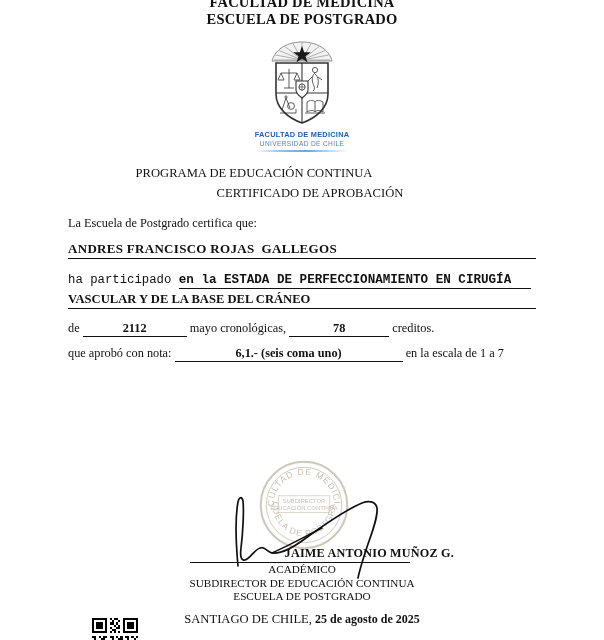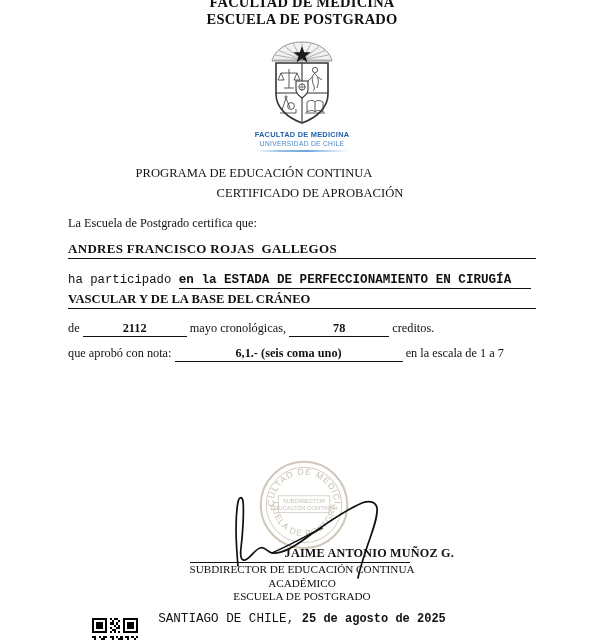--- a/index.html
+++ b/index.html
@@ -181,21 +181,20 @@
 
   
   .place-date {
     position: absolute;
     left: 0;
     top: 612px;
     width: 604px;
     text-align: center;
     font-size: 12.6px;
     white-space: nowrap;
-    font-family: Liberation Mono, monospace;
   }
   .place-date .date { font-weight: bold; font-size: 12px; }
 
   .qr {
     position: absolute;
     left: 92px;
     top: 618px;
     width: 46px;
     height: 46px;
   }
@@ -332,22 +331,22 @@
     <path d="M28 96 C26 74 25 48 28 32 C29 27 32 26 33 31 C34 40 33 62 31 78
              C30 86 31 91 35 90 C40 89 44 80 50 78 C55 76 57 82 62 83
              C70 84 80 80 96 68 C118 52 140 38 152 33 C160 30 166 32 167 38
              C168 46 163 60 158 74 C154 86 150 98 148 108" fill="none" stroke="#111111" stroke-width="1.7" stroke-linecap="round" stroke-linejoin="round"></path>
     <path d="M62 83 C78 76 96 66 112 58" fill="none" stroke="#111111" stroke-width="1.5" stroke-linecap="round"></path>
   </svg>
 
   <div class="sig-rule"></div>
   <div class="sig-name">JAIME ANTONIO MUÑOZ G.</div>
   <div class="sig-roles">
+    <div>ACADÉMICO</div>
     <div>SUBDIRECTOR DE EDUCACIÓN CONTINUA</div>
-    <div>ACADÉMICO</div>
     <div>ESCUELA DE POSTGRADO</div>
   </div>
 </div>
 
 <div class="place-date">
   <span>SANTIAGO DE CHILE,</span>
   <span class="date">25 de agosto de 2025</span>
 </div>
 
 <svg class="qr" viewBox="0 0 21 21" shape-rendering="crispEdges">

